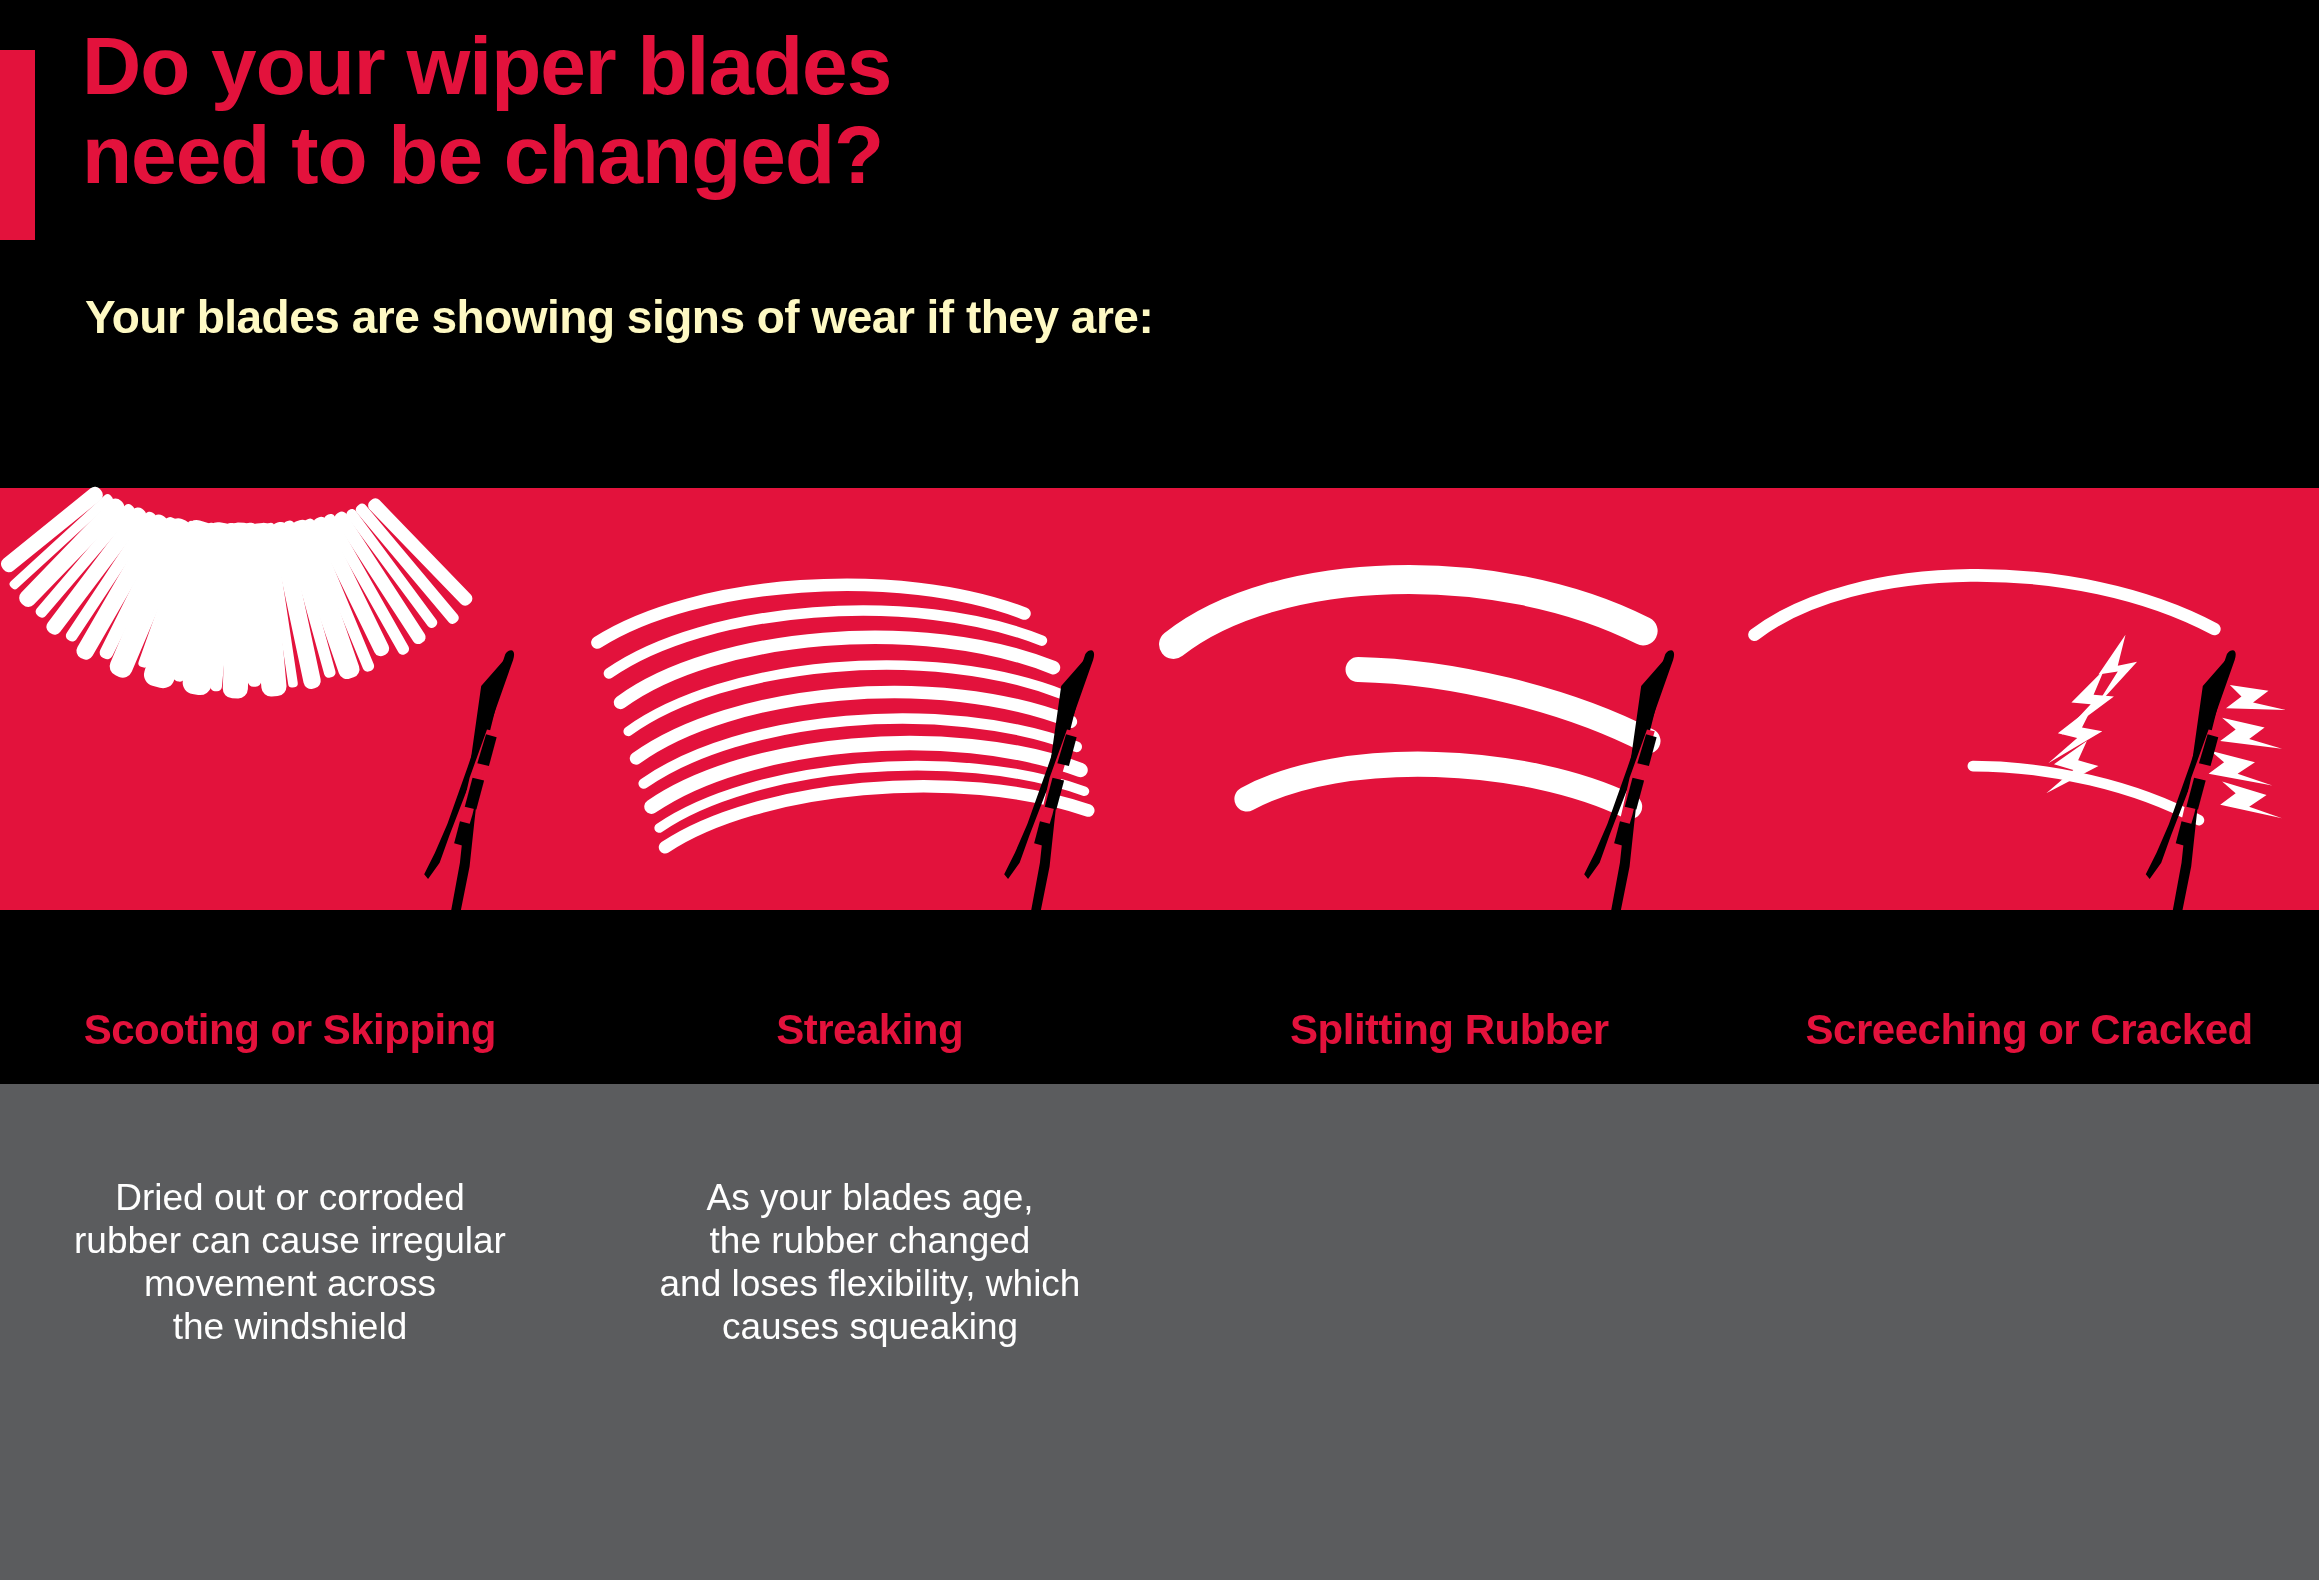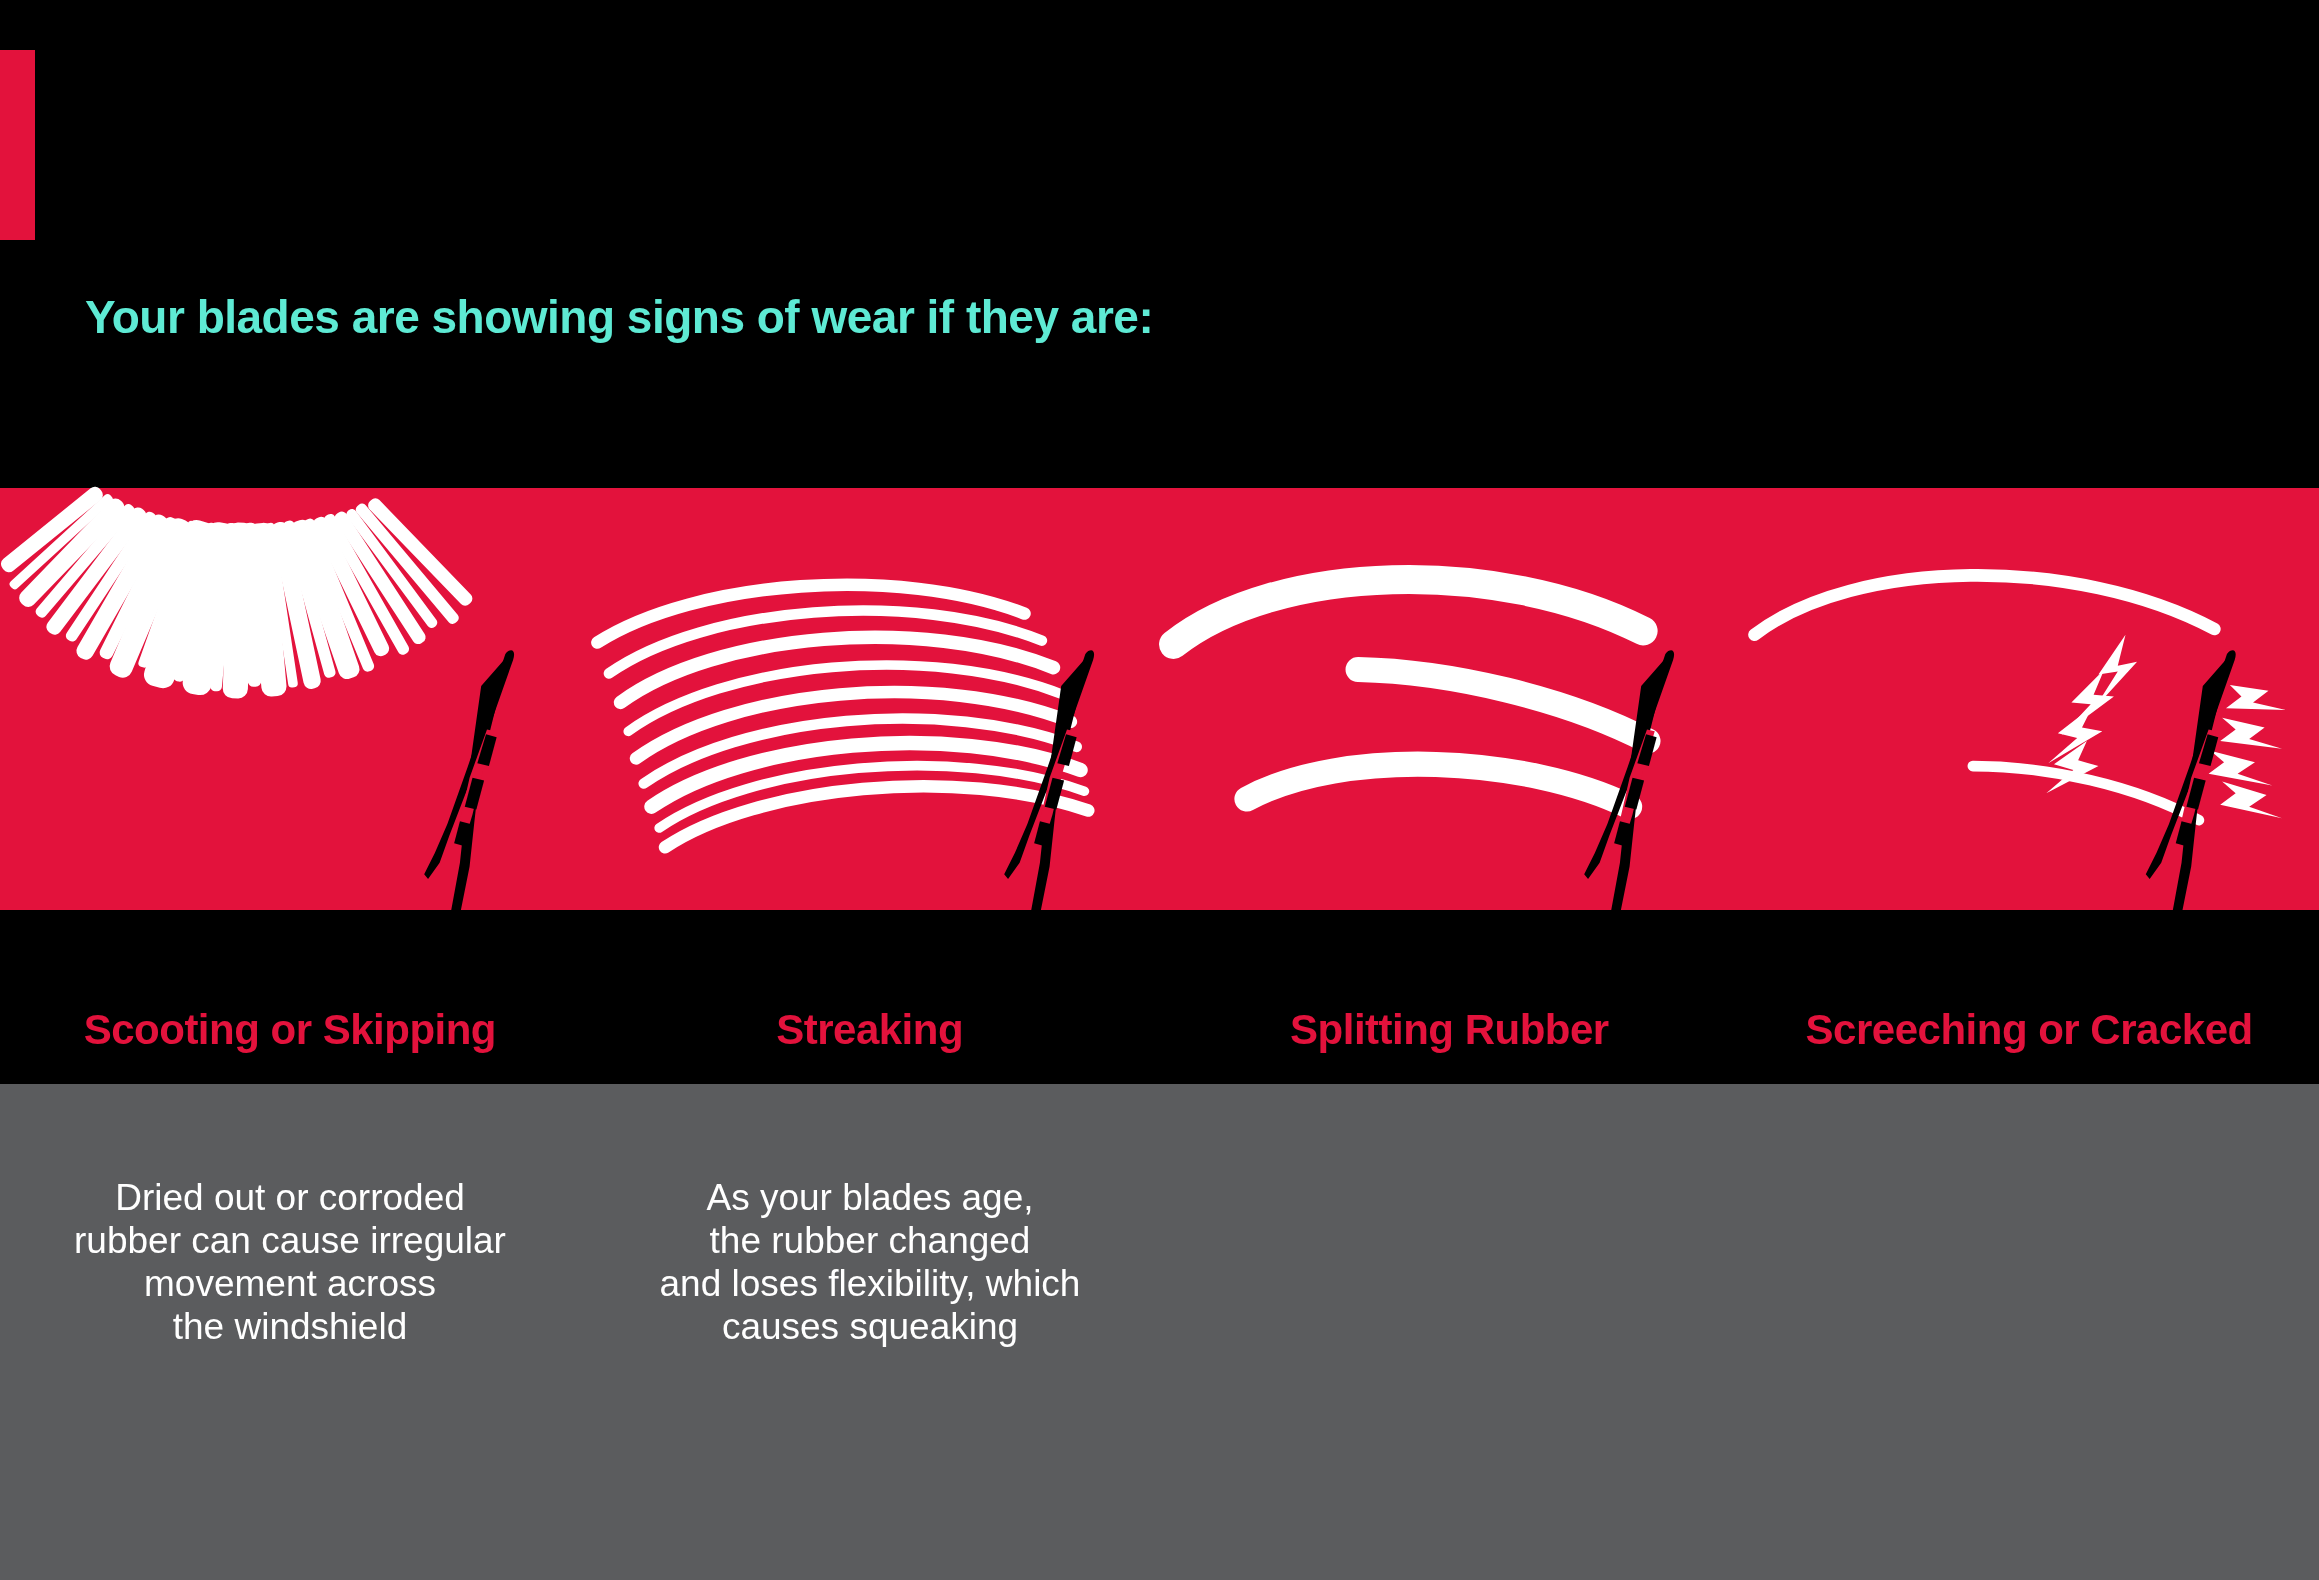--- a/index.html
+++ b/index.html
@@ -31,21 +31,21 @@
     color:#E3123C;
     font-family:"Liberation Sans", sans-serif;
     font-weight:bold;
     font-size:82px;
     line-height:89px;
     letter-spacing:-1px;
   }
   .title .line { display:block; white-space:nowrap; }
   .subtitle {
     position:absolute; left:85px; top:290px;
-    color:#5eead4;
+    color:#fef9c3;
     font-family:"Liberation Sans", sans-serif;
     font-weight:bold;
     font-size:46px;
     line-height:54px;
     letter-spacing:-0.5px;
     white-space:nowrap;
   }
 
   
   .red-band {
@@ -100,20 +100,24 @@
     white-space:pre-line;
   }
 </style>
 </head>
 <body>
 
 <div class="infographic">
 
   <div class="header">
     <div class="accent-bar"></div>
+    <div class="title">
+      <span class="line">Do your wiper blades</span>
+      <span class="line">need to be changed?</span>
+    </div>
     <div class="subtitle">Your blades are showing signs of wear if they are:</div>
   </div>
 
   <div class="red-band">
 
     <div class="panel-art">
       <svg viewBox="0 0 600 437" preserveAspectRatio="none">
         <g fill="#FFFFFF">
           <g transform="translate(255,-120)">
             <g transform="rotate(-44)">

